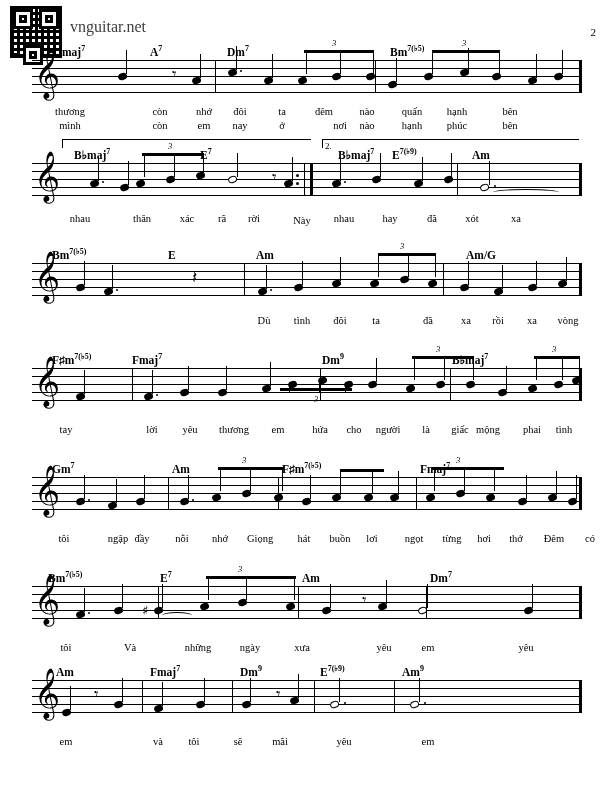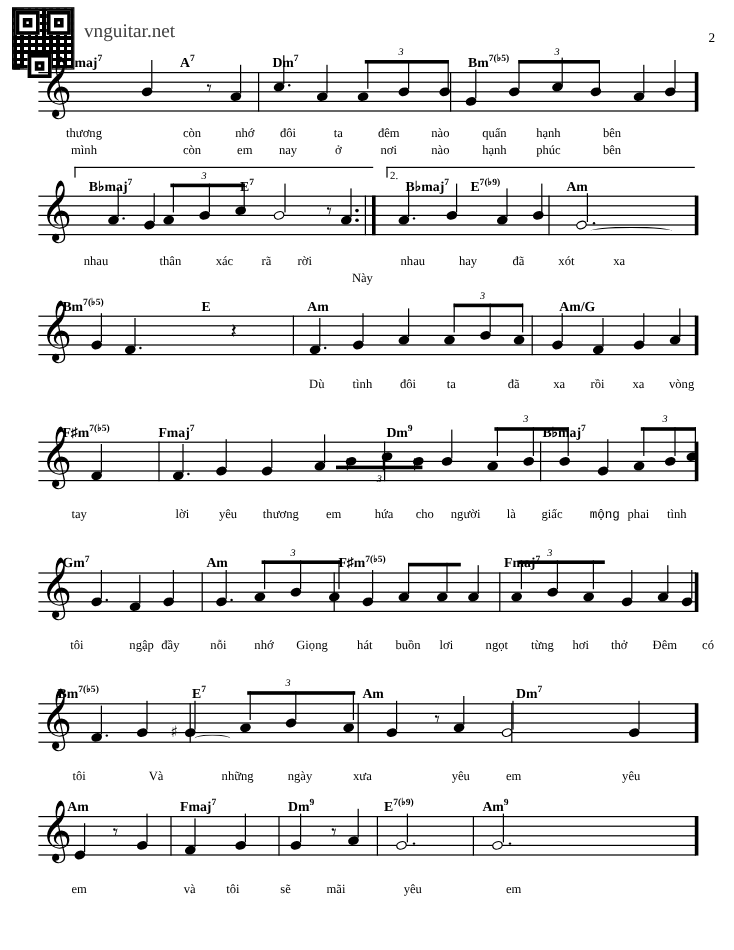--- a/index.html
+++ b/index.html
@@ -282,21 +282,21 @@
     <div class="lyric" style="left:335px; top:46px;">nào</div>
     <div class="lyric" style="left:380px; top:46px;">quấn</div>
     <div class="lyric" style="left:425px; top:46px;">hạnh</div>
     <div class="lyric" style="left:478px; top:46px;">bên</div>
 
     <div class="lyric" style="left:38px; top:60px;">mình</div>
     <div class="lyric" style="left:128px; top:60px;">còn</div>
     <div class="lyric" style="left:172px; top:60px;">em</div>
     <div class="lyric" style="left:208px; top:60px;">nay</div>
     <div class="lyric" style="left:250px; top:60px;">ở</div>
-    <div class="lyric" style="left:292px; top:60px;">nơi</div>
+    <div class="lyric" style="left:308px; top:60px;">nơi</div>
     <div class="lyric" style="left:335px; top:60px;">nào</div>
     <div class="lyric" style="left:380px; top:60px;">hạnh</div>
     <div class="lyric" style="left:425px; top:60px;">phúc</div>
     <div class="lyric" style="left:478px; top:60px;">bên</div>
   </div>
 
   <div class="system" style="top:163px;">
     <div class="staff">
       <div class="ln"></div>
         <div class="ln"></div>
@@ -369,21 +369,21 @@
     <div class="lyric" style="left:48px; top:50px;">nhau</div>
     <div class="lyric" style="left:110px; top:50px;">thân</div>
     <div class="lyric" style="left:155px; top:50px;">xác</div>
     <div class="lyric" style="left:190px; top:50px;">rã</div>
     <div class="lyric" style="left:222px; top:50px;">rời</div>
     <div class="lyric" style="left:312px; top:50px;">nhau</div>
     <div class="lyric" style="left:358px; top:50px;">hay</div>
     <div class="lyric" style="left:400px; top:50px;">đã</div>
     <div class="lyric" style="left:440px; top:50px;">xót</div>
     <div class="lyric" style="left:484px; top:50px;">xa</div>
-    <div class="lyric" style="left:270px; top:64px;text-align:center;">Này</div>
+    <div class="lyric" style="left:270px; top:52px;text-align:center;">Này</div>
   </div>
 
   <div class="system" style="top:263px;">
     <div class="staff">
       <div class="ln"></div>
         <div class="ln"></div>
         <div class="ln"></div>
         <div class="ln"></div>
         <div class="ln"></div>
       <div class="clef">𝄞</div>
@@ -522,21 +522,21 @@
     <div class="lyric" style="left:34px; top:56px;">tay</div>
     <div class="lyric" style="left:120px; top:56px;">lời</div>
     <div class="lyric" style="left:158px; top:56px;">yêu</div>
     <div class="lyric" style="left:202px; top:56px;">thương</div>
     <div class="lyric" style="left:246px; top:56px;">em</div>
     <div class="lyric" style="left:288px; top:56px;">hứa</div>
     <div class="lyric" style="left:322px; top:56px;">cho</div>
     <div class="lyric" style="left:356px; top:56px;">người</div>
     <div class="lyric" style="left:394px; top:56px;">là</div>
     <div class="lyric" style="left:428px; top:56px;">giấc</div>
-    <div class="lyric" style="left:472px; top:56px;font-family:Liberation Mono, monospace;">mộng</div>
+    <div class="lyric" style="left:456px; top:56px;">mộng</div>
     <div class="lyric" style="left:500px; top:56px;">phai</div>
     <div class="lyric" style="left:532px; top:56px;">tình</div>
   </div>
 
   <div class="system" style="top:477px;">
     <div class="staff">
       <div class="ln"></div>
         <div class="ln"></div>
         <div class="ln"></div>
         <div class="ln"></div>

